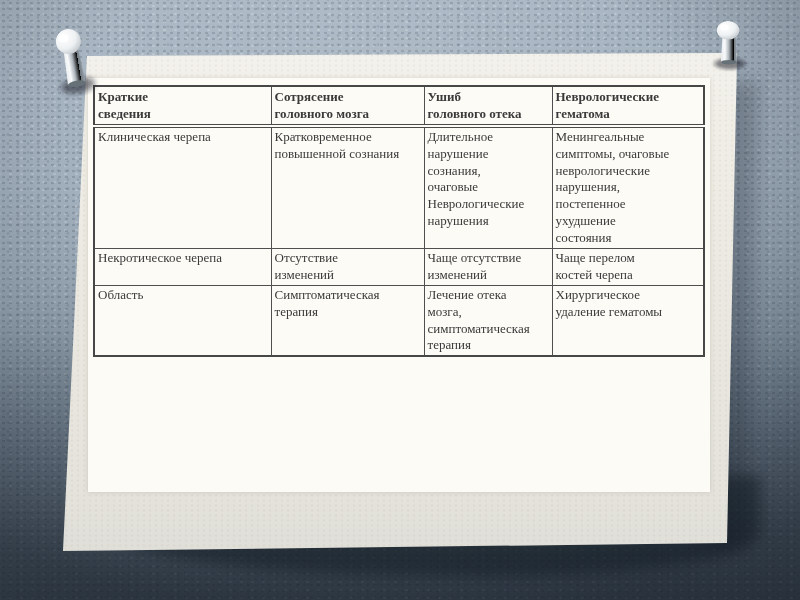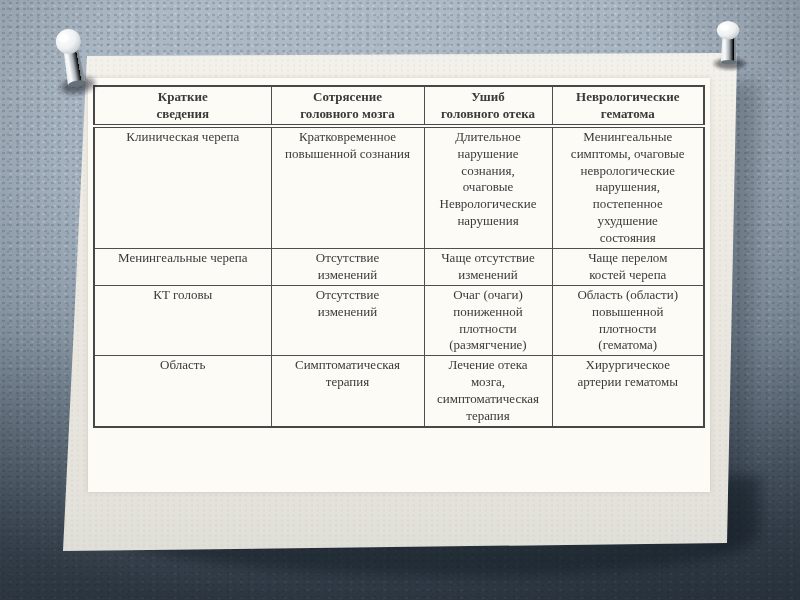--- a/index.html
+++ b/index.html
@@ -55,21 +55,21 @@
     box-shadow:0 0 4px rgba(120,115,95,0.25);
   }
   
   table.cmp{
     position:absolute;left:5px;top:7px;width:610px;
     border-collapse:collapse;table-layout:fixed;
     font-size:13px;line-height:1.3;color:#3a3a3a;
   }
   table.cmp th,table.cmp td{
     border:1px solid #4f4f4f;
-    vertical-align:top;text-align:center;
+    vertical-align:top;text-align:left;
     padding:1px 3px;
     white-space:pre-line;
     overflow:hidden;
   }
   table.cmp{border:2px solid #474747;}
   table.cmp th{font-weight:bold;border-bottom:4px double #4a4a4a;padding-top:2px;}
   
   .pin{position:absolute;width:46px;height:70px;}
   .pin-left{left:50px;top:27px;transform:rotate(-10deg);}
   .pin-right{left:706px;top:20px;transform:scale(0.9,0.74);transform-origin:top center;}
@@ -137,51 +137,38 @@
 нарушения</td>
         <td>Менингеальные
 симптомы, очаговые
 неврологические
 нарушения,
 постепенное
 ухудшение
 состояния</td>
       </tr>
       <tr style="height:32px">
-        <td>Менингеальные черепа</td>
+        <td>Некротическое черепа</td>
         <td>Отсутствие
 изменений</td>
         <td>Чаще отсутствие
 изменений</td>
         <td>Чаще перелом
 костей черепа</td>
-      </tr>
-      <tr style="height:68px">
-        <td>КТ головы</td>
-        <td>Отсутствие
-изменений</td>
-        <td>Очаг (очаги)
-пониженной
-плотности
-(размягчение)</td>
-        <td>Область (области)
-повышенной
-плотности
-(гематома)</td>
       </tr>
       <tr style="height:63px">
         <td>Область</td>
         <td>Симптоматическая
 терапия</td>
         <td>Лечение отека
 мозга,
 симптоматическая
 терапия</td>
         <td>Хирургическое
-артерии гематомы</td>
+удаление гематомы</td>
       </tr>
     </tbody>
       </table>
   </div>
 </div>
 
 <svg class="pin pin-left" viewBox="0 0 46 70">
   <ellipse cx="24" cy="59" rx="17" ry="8" fill="rgba(22,28,35,0.50)" filter="url(#pinBlur)"></ellipse>
   <polygon points="16,18 30,18 32,57 14,57" fill="url(#pinBody)"></polygon>
   <ellipse cx="23" cy="57" rx="9" ry="3" fill="#667077"></ellipse>

